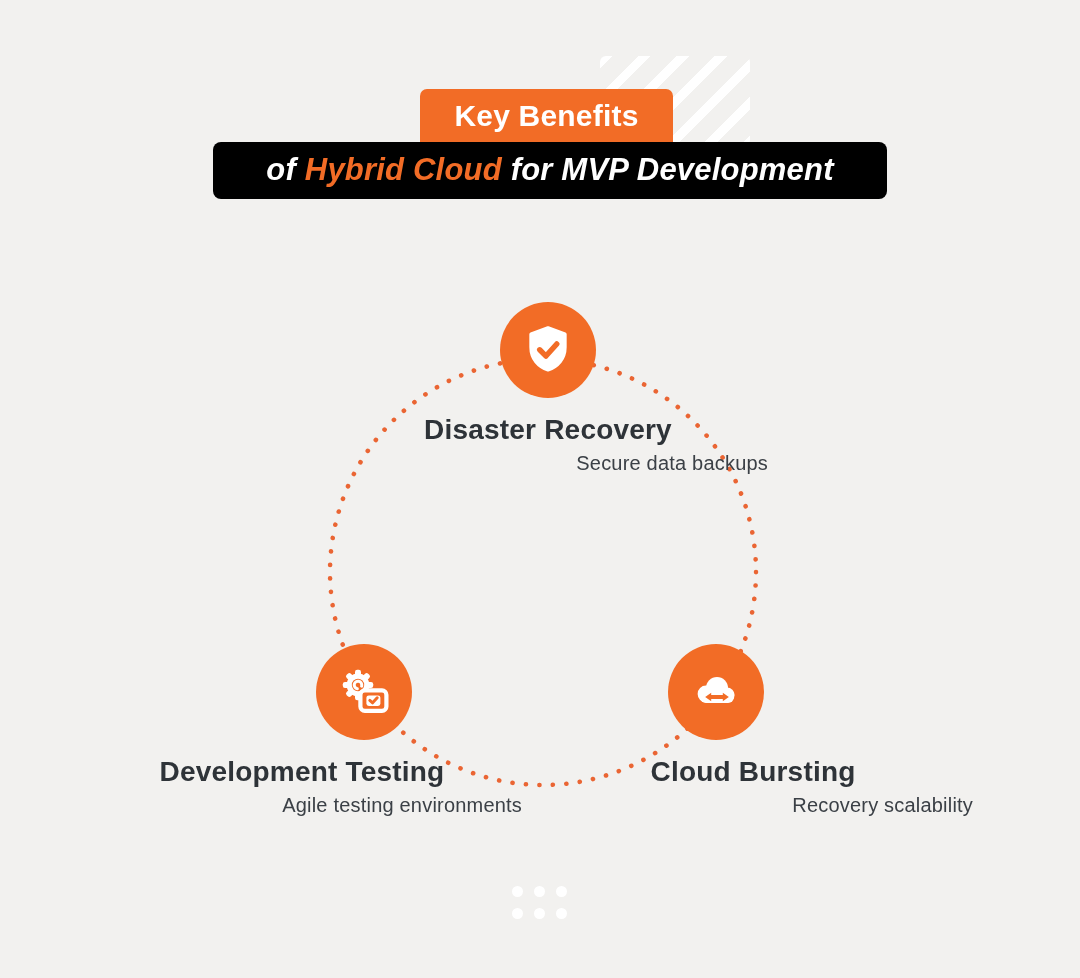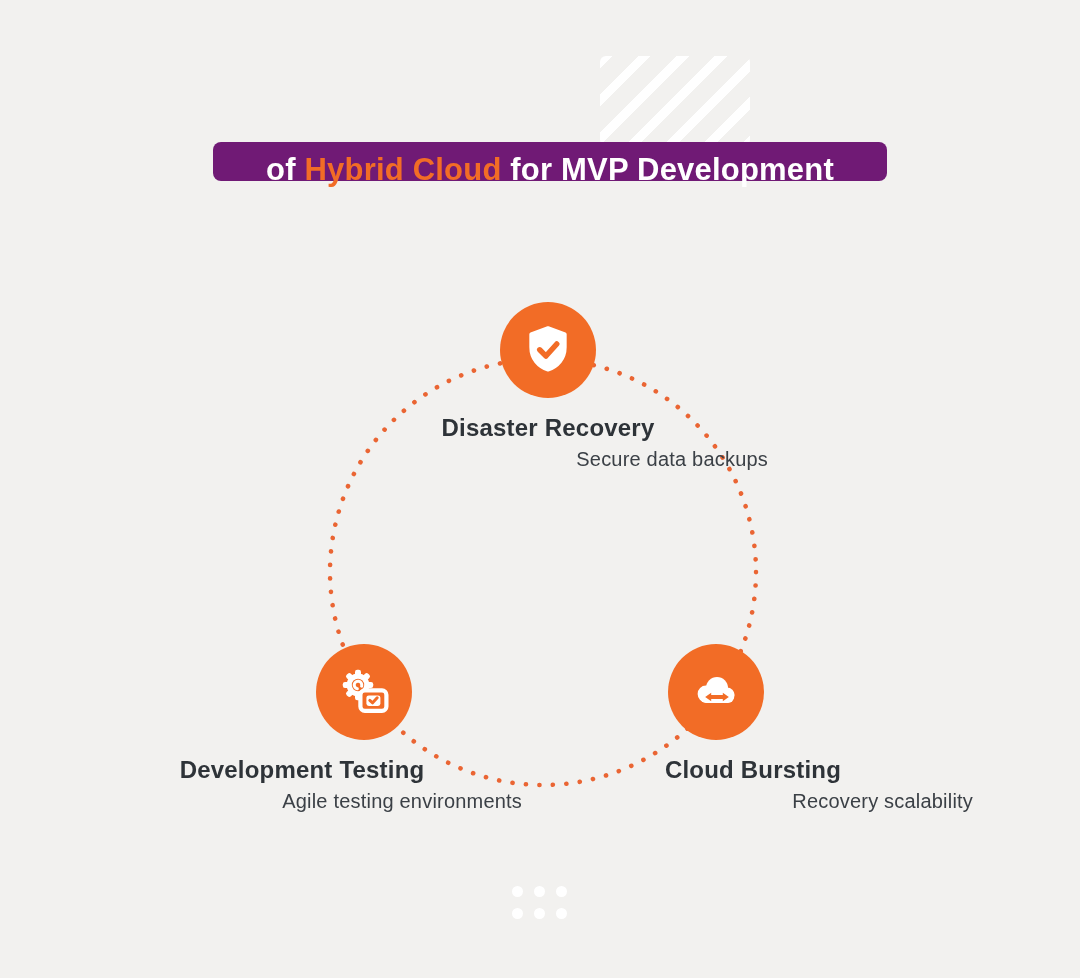--- a/index.html
+++ b/index.html
@@ -23,62 +23,63 @@
   }
 
   
   .badge{
     position:absolute;left:420px;top:89px;width:253px;height:54px;
     background:#F26C26;border-radius:7px 7px 0 0;
     color:#ffffff;font-size:30px;font-weight:700;
     line-height:54px;text-align:center;letter-spacing:.2px;
   }
   .bar{
-    position:absolute;left:213px;top:142px;width:674px;height:39px;
-    background:#701a75;border-radius:8px;
+    position:absolute;left:213px;top:142px;width:674px;height:57px;
+    background:#000000;border-radius:8px;
     color:#ffffff;font-size:31px;font-weight:700;
-    line-height:55px;text-align:center;white-space:pre;letter-spacing:.2px;
+    line-height:55px;text-align:center;white-space:pre;letter-spacing:.2px;font-style:italic;
   }
   .bar .hl{color:#F26C26;}
 
   
   .ring{position:absolute;left:0;top:0;pointer-events:none;}
 
   
   .node{
     position:absolute;width:96px;height:96px;border-radius:50%;
     background:#F26C26;display:flex;align-items:center;justify-content:center;
   }
   .node svg{display:block;}
   .node-top{left:500px;top:302px;}
   .node-left{left:316px;top:644px;}
   .node-right{left:668px;top:644px;}
 
   
   .label{position:absolute;width:440px;text-align:center;}
-  .label .t{font-size:24px;font-weight:700;color:#2E3338;letter-spacing:.2px;}
+  .label .t{font-size:28px;font-weight:700;color:#2E3338;letter-spacing:.2px;}
   .label .s{font-size:20px;font-weight:400;color:#3B4046;margin-top:6px;letter-spacing:.2px;text-align:right;}
   .label-top{left:328px;top:414px;}
   .label-left{left:82px;top:756px;}
   .label-right{left:533px;top:756px;}
 
   
   .dotgrid{
     position:absolute;left:512px;top:886px;
     display:grid;grid-template-columns:repeat(3,11px);grid-auto-rows:11px;gap:11px;
   }
   .dotgrid i{width:11px;height:11px;border-radius:50%;background:#ffffff;}
 </style>
 </head>
 <body>
 
 <div class="canvas">
 
   <div class="stripes"></div>
 
+  <div class="badge">Key Benefits</div>
   <div class="bar"><span>of </span><span class="hl">Hybrid Cloud</span><span> for MVP Development</span></div>
 
   <svg class="ring" width="1080" height="978">
     <circle cx="543" cy="572" r="213" fill="none" stroke="#EA6533" stroke-width="4.6" stroke-linecap="round" stroke-dasharray="0.1 13.42"></circle>
   </svg>
 
   <div class="node node-top">
     <span>
       <svg width="54" height="54" viewBox="0 0 24 24">
         <path d="M12 2.2 L19.5 5 V10.8 C19.5 15.9 16.3 19.4 12 20.8 C7.7 19.4 4.5 15.9 4.5 10.8 V5 Z" fill="#ffffff" stroke="#ffffff" stroke-width="1.6" stroke-linejoin="round"></path>

